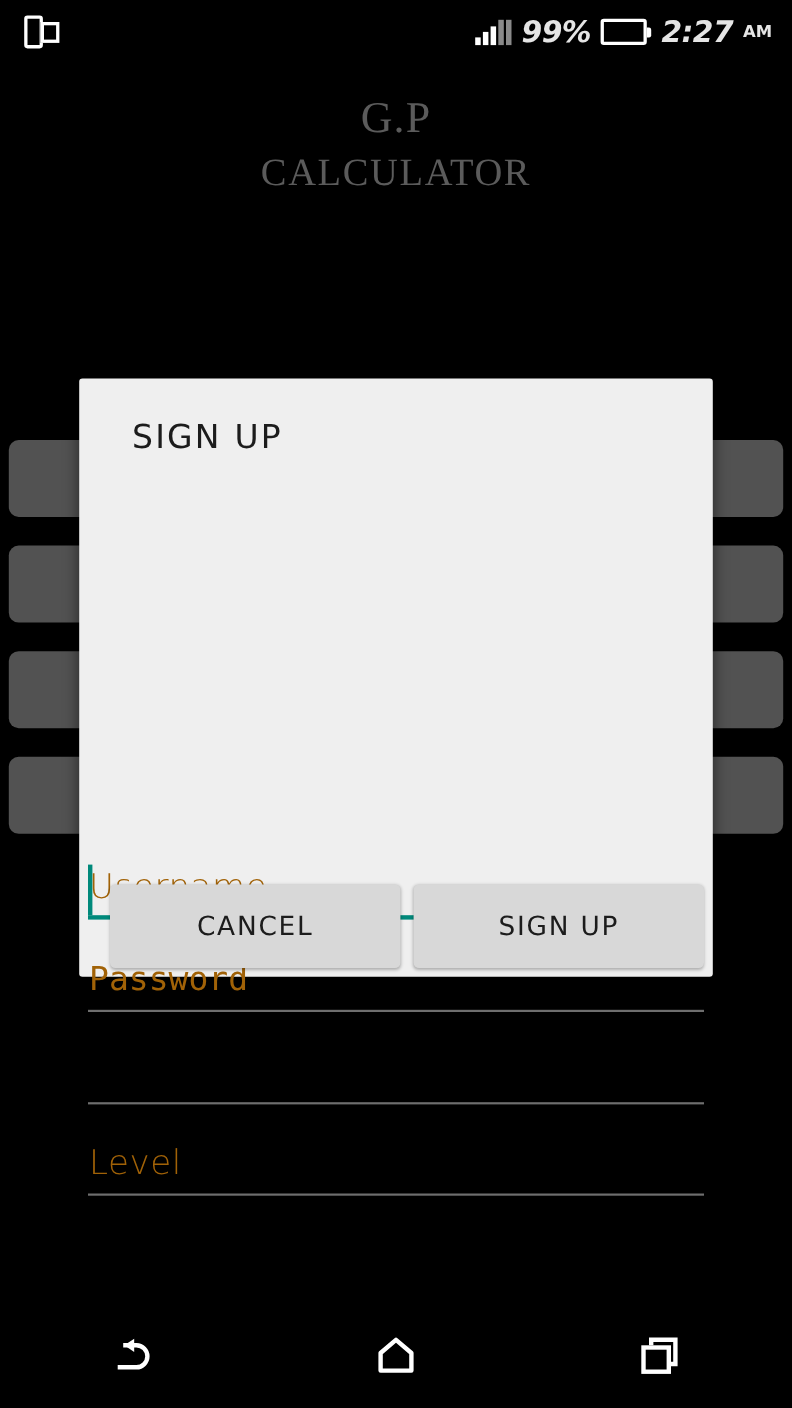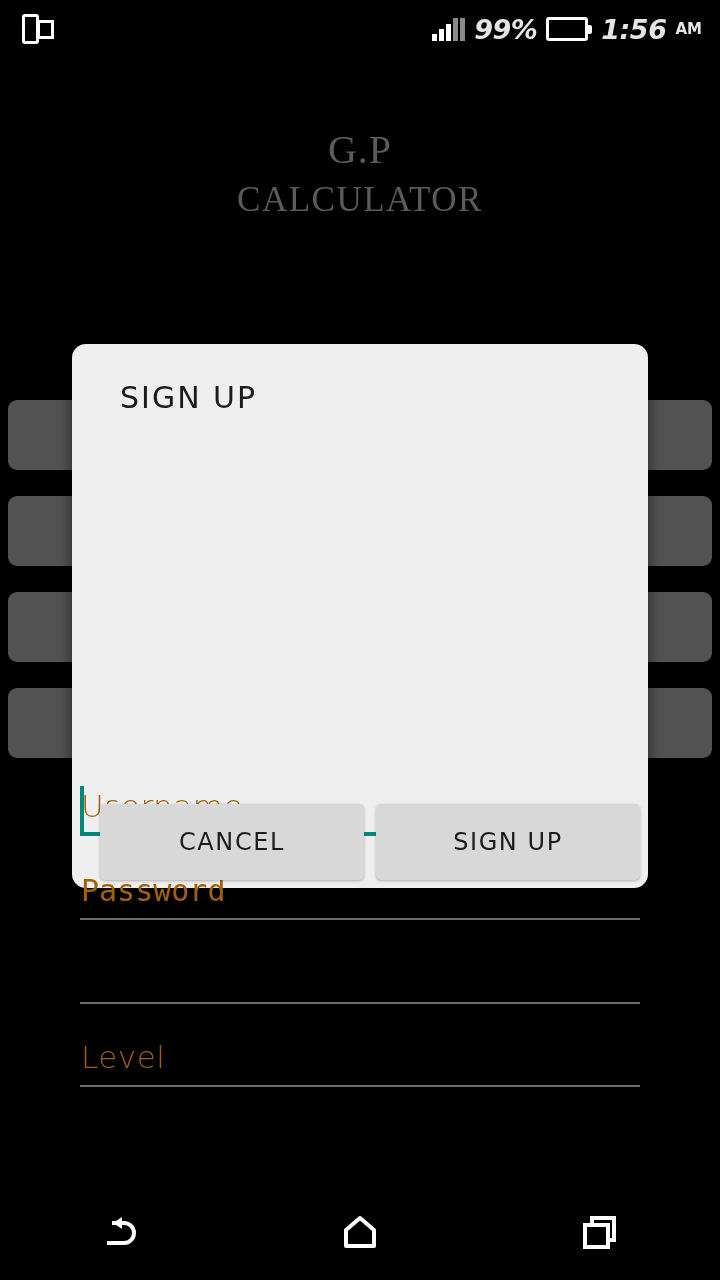--- a/index.html
+++ b/index.html
@@ -72,21 +72,20 @@
     width:4px; height:9px; background:#fff; border-radius:0 2px 2px 0;
   }
 
   
   #app-title {
     position:absolute; left:0; top:86px; width:720px;
     text-align:center;
     font-family:"Liberation Serif", "DejaVu Serif", serif;
     color:#5b5b5b;
     line-height:1.05;
-    margin-top:43px;
   }
   #app-title .l1 { display:block; font-size:40px; letter-spacing:1px; }
   #app-title .l2 { display:block; font-size:35px; letter-spacing:1.5px; margin-top:11px; }
 
   
   .bg-button {
     position:absolute;
     left:8px; width:704px; height:70px;
     background:#525252;
     border-radius:9px;
@@ -95,21 +94,21 @@
   .bg-button.r2 { top:496px; }
   .bg-button.r3 { top:592px; }
   .bg-button.r4 { top:688px; }
 
   
   #dialog {
     position:absolute;
     left:72px; top:344px;
     width:576px; height:544px;
     background:#efefef;
-    border-radius:14px;
+    border-radius:3px;
     box-shadow:0 3px 14px rgba(0,0,0,0.55);
     z-index:5;
   }
   #dialog-title {
     position:absolute; left:48px; top:36px;
     font-family:"DejaVu Sans", sans-serif;
     font-size:30px;
     font-weight:400;
     letter-spacing:2px;
     color:#1c1c1c;
@@ -205,21 +204,21 @@
           <i class="b2"></i>
           <i class="b3"></i>
           <i class="b4"></i>
           <i class="b5"></i>
       </span>
       <span class="sb-text">99%</span>
       <span class="battery">
         <span class="shell"><span class="fill"></span></span>
         <span class="cap"></span>
       </span>
-      <span class="sb-text">1:56</span>
+      <span class="sb-text">2:27</span>
       <span class="sb-text sb-ampm">AM</span>
     </div>
   </div>
 
   <div id="app-title">
     <span class="l1">G.P</span>
     <span class="l2">CALCULATOR</span>
   </div>
 
   <div class="bg-button r1"></div>

